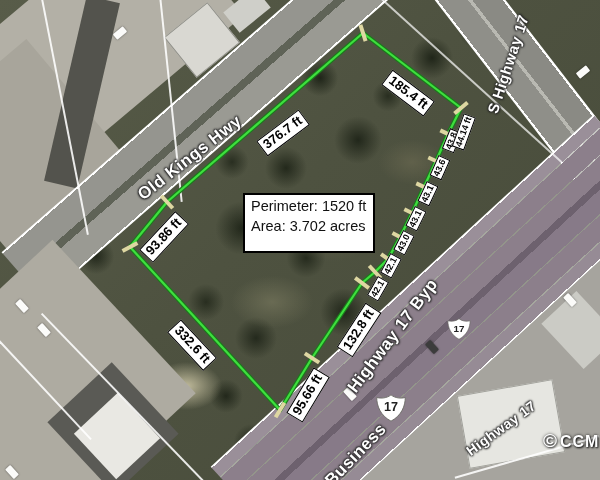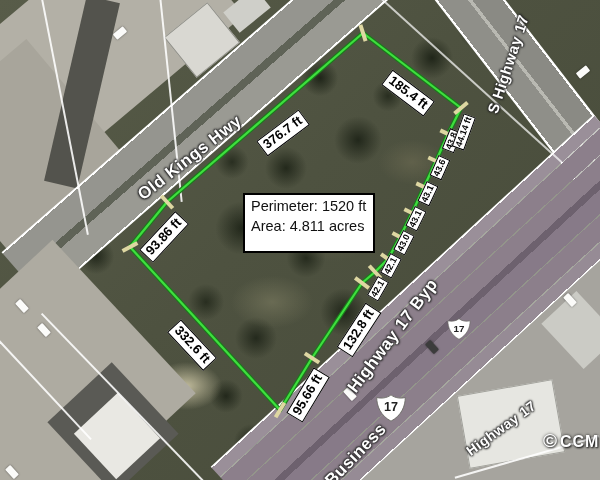--- a/index.html
+++ b/index.html
@@ -145,20 +145,20 @@
   <div class="alabel" style="left:391px;top:266px;--r:-62deg;">42.1</div>
   <div class="alabel" style="left:404px;top:243px;--r:-63deg;">43.0</div>
   <div class="alabel" style="left:416px;top:219px;--r:-64deg;">43.1</div>
   <div class="alabel" style="left:428px;top:194px;--r:-65deg;">43.1</div>
   <div class="alabel" style="left:440px;top:168px;--r:-66deg;">43.6</div>
   <div class="alabel" style="left:452px;top:141px;--r:-68deg;">43.8</div>
   <div class="alabel" style="left:464px;top:132px;--r:-70deg;">44.14 ft</div>
 
   <div class="pbox">
     <div>Perimeter: 1520 ft</div>
-    <div>Area: 4.811 acres</div>
+    <div>Area: 3.702 acres</div>
   </div>
 
   <div class="watermark">
     <span class="logo">©</span><span>CCM</span>
   </div>
 
 </div>
 
 </body></html>

